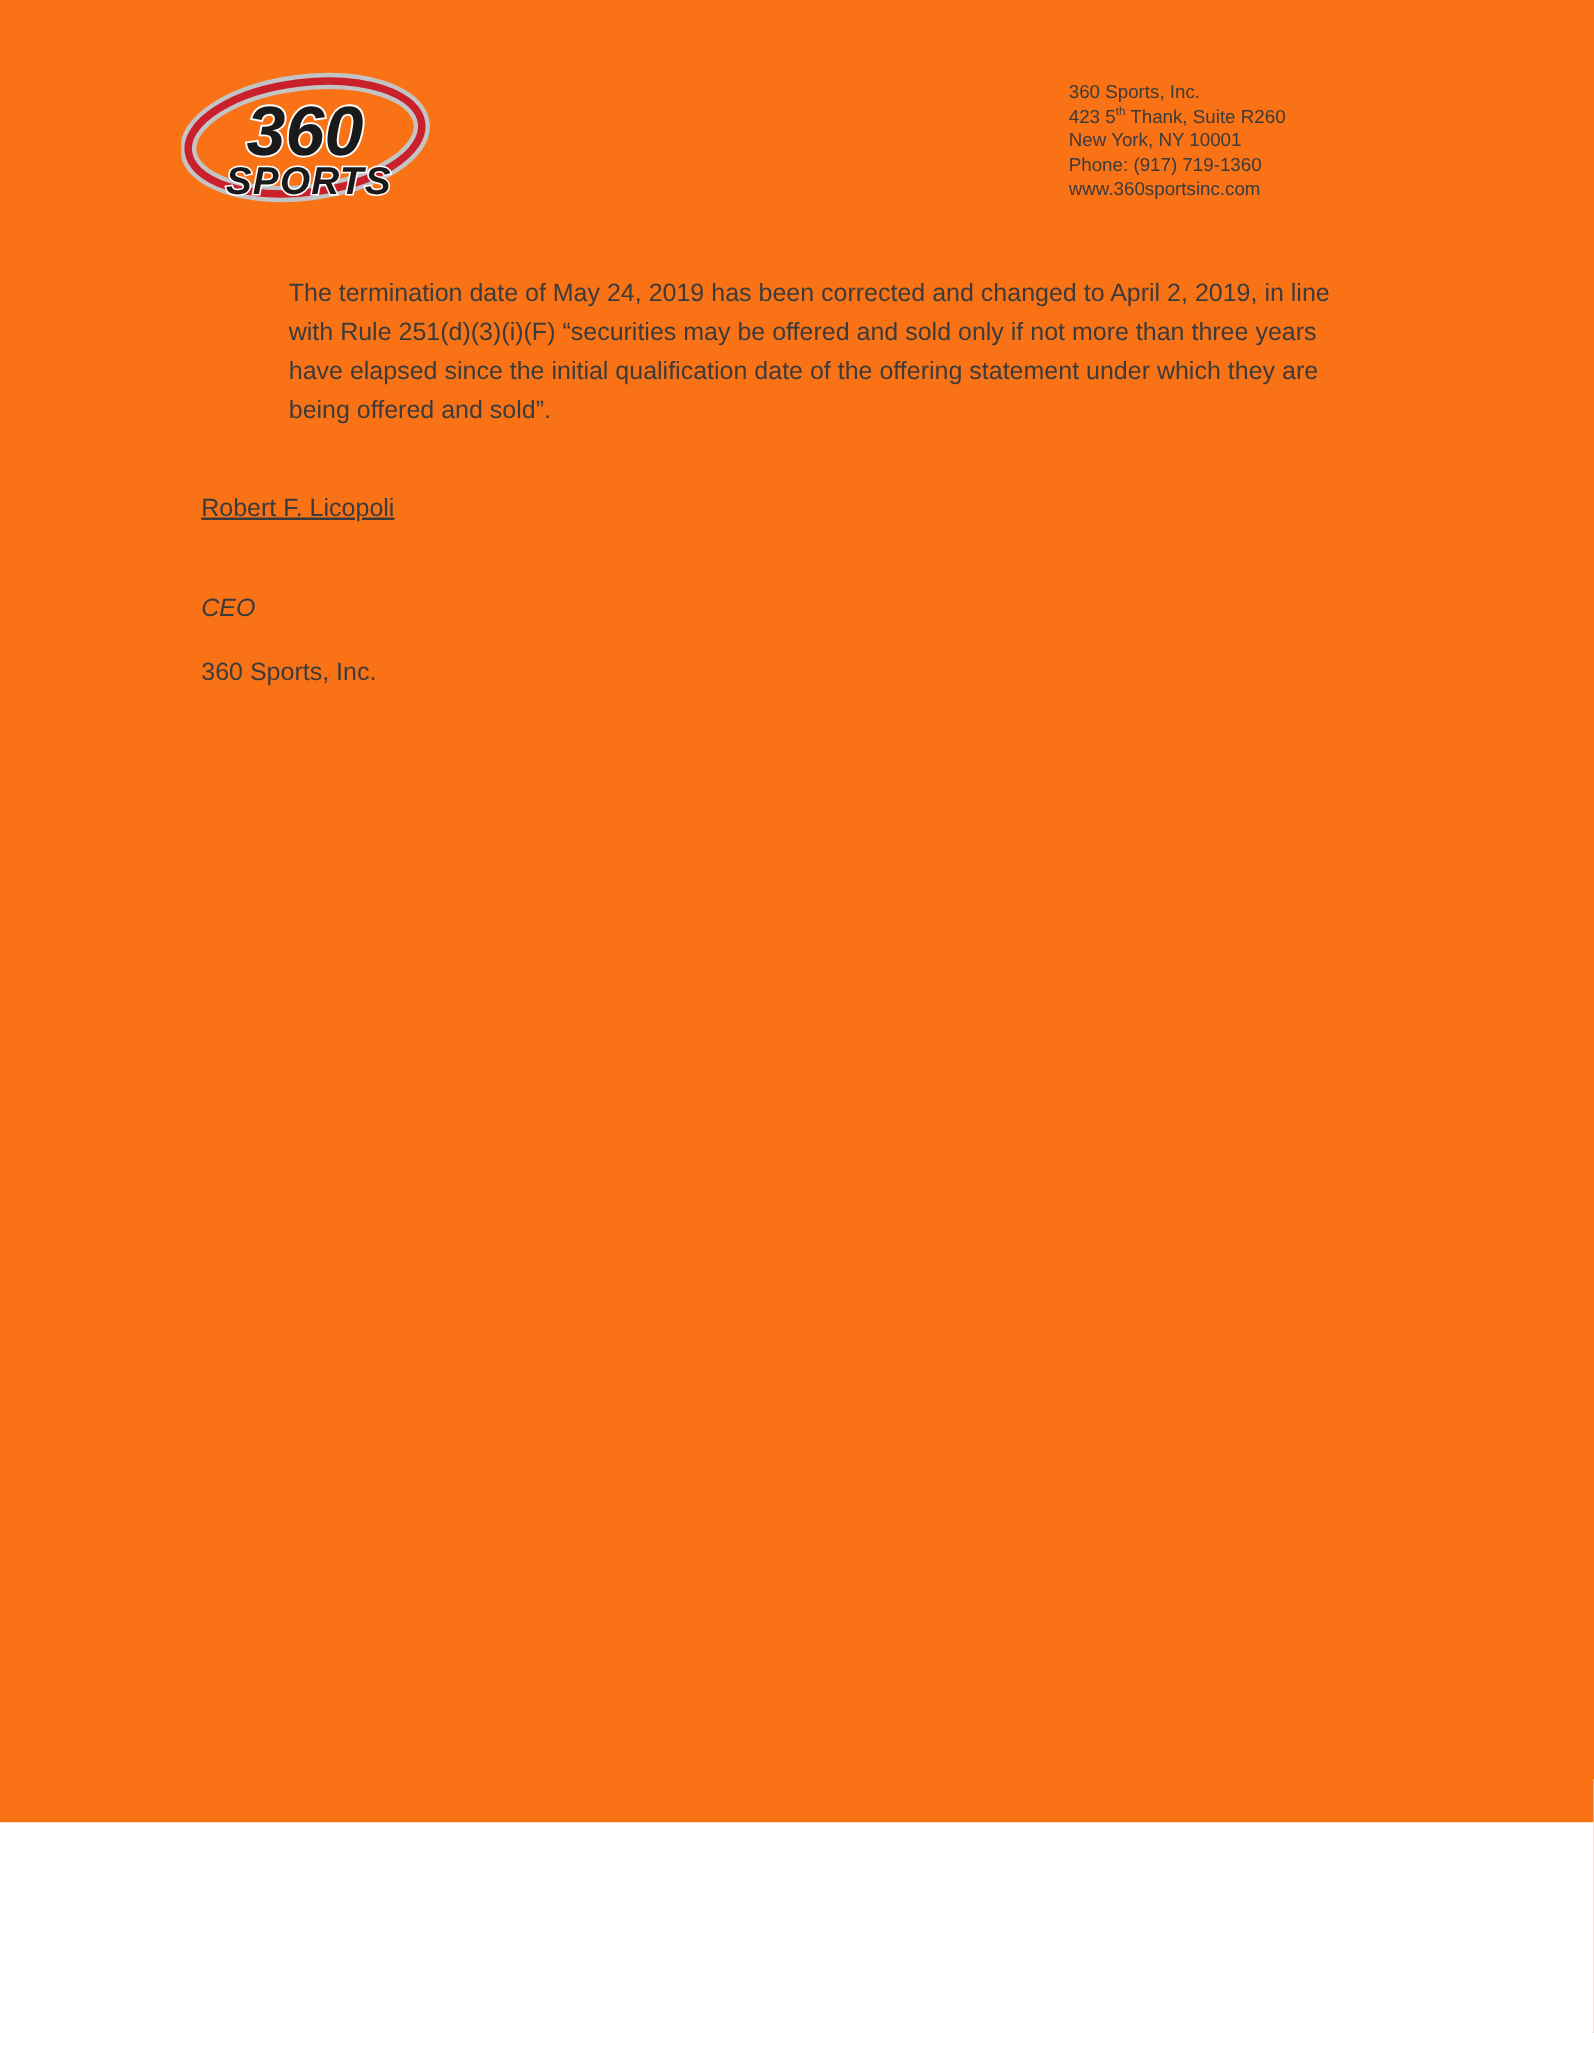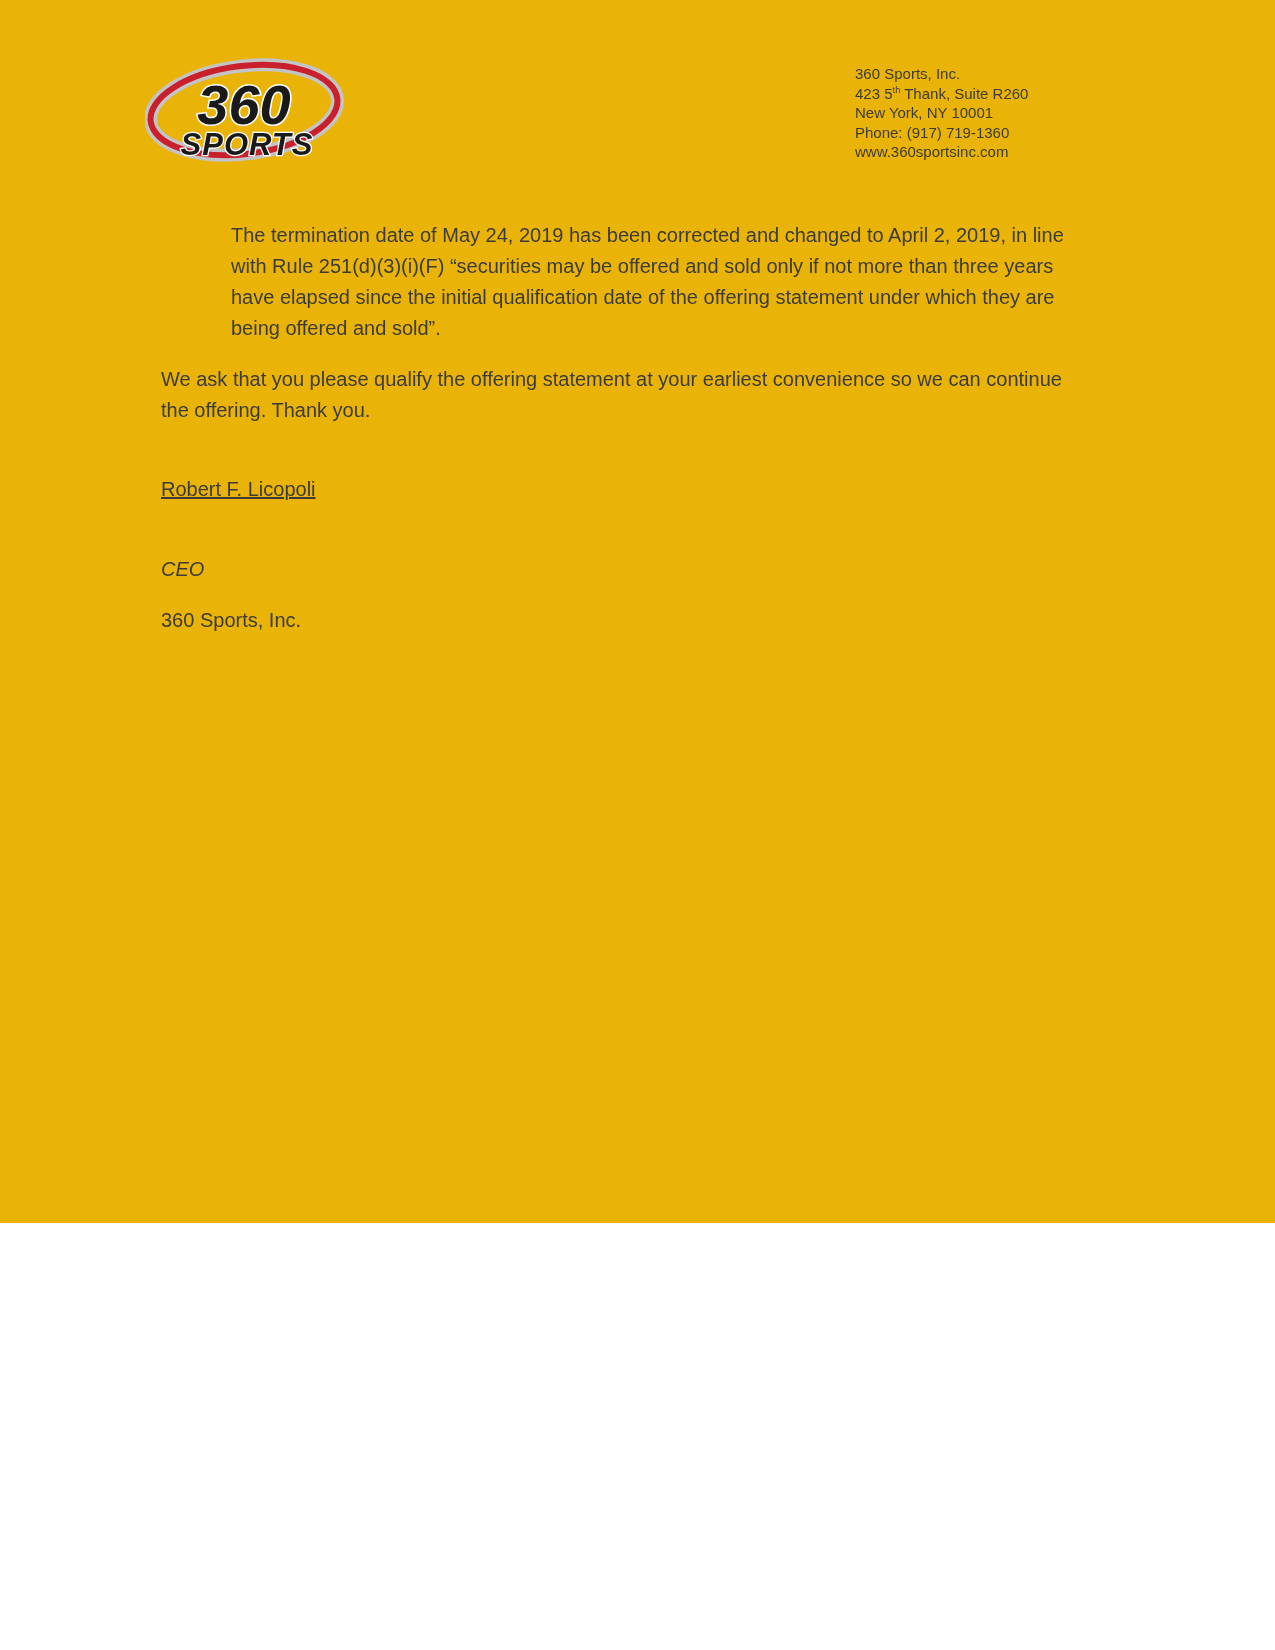--- a/index.html
+++ b/index.html
@@ -4,22 +4,22 @@
 <style>
   * { box-sizing: border-box; }
   html, body {
     margin: 0;
     padding: 0;
     background: #ffffff;
   }
   .page {
     position: relative;
     width: 1275px;
-    height: 1223px;
-    background: #eab308;
+    height: 1458px;
+    background: #f97316;
     font-family: "Liberation Sans", sans-serif;
     color: #3b3b3b;
     overflow: hidden;
   }
   .logo {
     position: absolute;
     top: 56px;
     left: 145px;
     width: 200px;
     height: 108px;
@@ -81,20 +81,19 @@
   <div class="contact">
     <div>360 Sports, Inc.</div>
     <div><span>423 5</span><sup>th</sup><span> Thank, Suite R260</span></div>
     <div>New York, NY 10001</div>
     <div>Phone: (917) 719-1360</div>
     <div>www.360sportsinc.com</div>
   </div>
 
   <div class="letter-body">
     <p class="para-indented">The termination date of May 24, 2019 has been corrected and changed to April 2, 2019, in line with Rule 251(d)(3)(i)(F) “securities may be offered and sold only if not more than three years have elapsed since the initial qualification date of the offering statement under which they are being offered and sold”.</p>
-    <p class="para-full">We ask that you please qualify the offering statement at your earliest convenience so we can continue the offering. Thank you.</p>
 
     <p class="sig-name">Robert F. Licopoli</p>
     <p class="sig-title">CEO</p>
     <p>360 Sports, Inc.</p>
   </div>
 
 </div>
 
 </body></html>

